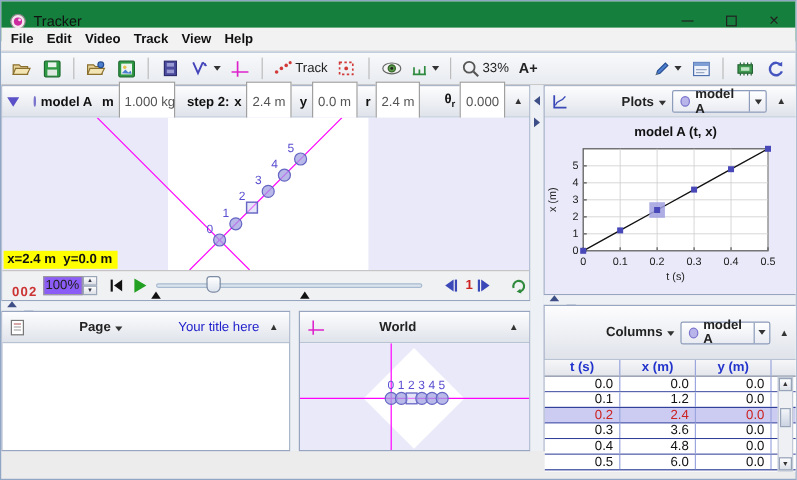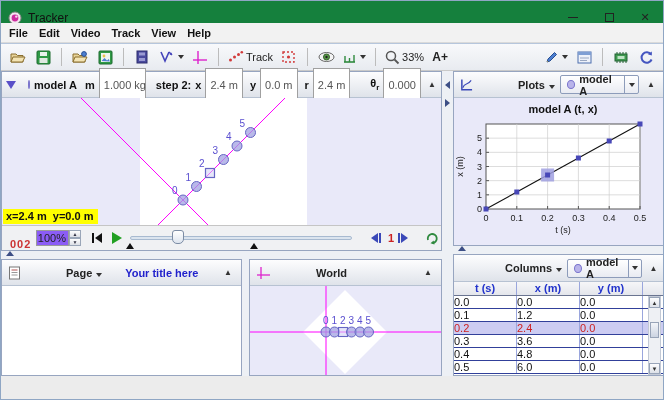--- a/index.html
+++ b/index.html
@@ -73,29 +73,29 @@
   .count-red { color:#cc2222; font-weight:bold; }
   
   .divider { position:absolute; background:#edf0f5; }
   .d-tri-up { width:0; height:0; border-left:4px solid transparent; border-right:4px solid transparent; border-bottom:5px solid #3d4f86; display:inline-block; }
   .d-tri-dn { width:0; height:0; border-left:4px solid transparent; border-right:4px solid transparent; border-top:5px solid #3d4f86; display:inline-block; margin-left:2px; }
   .d-tri-l { width:0; height:0; border-top:4px solid transparent; border-bottom:4px solid transparent; border-right:5px solid #3d4f86; display:inline-block; }
   .d-tri-r { width:0; height:0; border-top:4px solid transparent; border-bottom:4px solid transparent; border-left:5px solid #3d4f86; display:inline-block; margin-top:2px; }
   
   .page-body { position:relative; width:100%; height:89px; background:#fff; border-top:1px solid #cfd6e0;
     font-size:11px; color:#222; padding:5px 8px; line-height:1.45; }
-  .page-title { flex:1; text-align:center; color:#2222cc; font-weight:bold; font-size:11px; }
+  .page-title { flex:1; text-align:right; color:#2222cc; font-weight:normal; font-size:11px; }
   
   .world-body { width:100%; height:89px; background:#e9e9f9; }
   .chart-body { position:relative; width:100%; height:147px; background:#e9e9f9; }
   
   .table-wrap { position:relative; width:100%; height:93px; background:#fff; font-size:11px; }
   .trow { display:flex; height:13px; border-bottom:1px solid #31409a; background:#fff; }
   .trow.head { height:14px; background:linear-gradient(#f6f6f8,#e4e6ec); border-bottom:1px solid #6a7490; }
-  .tcell { width:63px; padding-right:5px; border-right:1px solid #9aa6dd; color:#111; line-height:12px; overflow:hidden; }
+  .tcell { width:63px; text-align:right; padding-right:5px; border-right:1px solid #9aa6dd; color:#111; line-height:12px; overflow:hidden; }
   .trow.head .tcell { text-align:center; padding-right:0; color:#2233cc; font-weight:bold; line-height:13px; border-right:1px solid #9aa6dd; }
   .trow.hl { background:#ccccf2; }
   .trow.hl .tcell { color:#cc2222; }
   .tscroll { position:absolute; right:3px; top:14px; bottom:0; width:13px; background:#eef0f4; border:1px solid #c2c9d6; display:flex; flex-direction:column; align-items:center; }
   .ts-btn { width:11px; height:11px; background:linear-gradient(#fdfdfe,#dde1e8); border:1px solid #98a4b8; font-size:6px; color:#333;
     display:flex; align-items:center; justify-content:center; }
   .ts-thumb { width:9px; height:16px; background:linear-gradient(#f3f5f9,#ccd4e2); border:1px solid #98a4b8; margin:14px 0 auto 0; }
   
   .tabbar { position:absolute; left:0; top:375px; width:100%; height:25px; background:#ececec; border-top:1px solid #b9c2d0; }
   .tab { position:absolute; left:5px; top:3px; height:19px; min-width:110px; padding:0 14px;
@@ -487,21 +487,21 @@
           </svg>
       </div>
     </div>
 
     <div class="divider" style="left:452px;top:175px;width:212px;height:8px">
       <span class="d-tri-up" style="margin-left:5px;vertical-align:top"></span>
       <span class="d-tri-dn"></span>
     </div>
 
     <div class="panel" style="left:452px;top:183px;width:212px;height:122px">
-      <div class="panel-header" style="height:27px">
+      <div class="panel-header" style="height:45px">
         <svg width="14" height="13" viewBox="0 0 14 13">
           <rect x="1" y="1" width="12" height="11" fill="#eef0fa" stroke="#4455aa"></rect>
           <line x1="5" y1="1" x2="5" y2="12" stroke="#4455aa"></line>
             <line x1="9" y1="1" x2="9" y2="12" stroke="#4455aa"></line>
           <line x1="1" y1="4.5" x2="13" y2="4.5" stroke="#4455aa"></line>
             <line x1="1" y1="8" x2="13" y2="8" stroke="#4455aa"></line>
         </svg>
         <span class="ph-label"><span>Columns</span> <span class="ddarrow"></span></span>
         <span class="dropgroup">
           <span class="dg-main">

